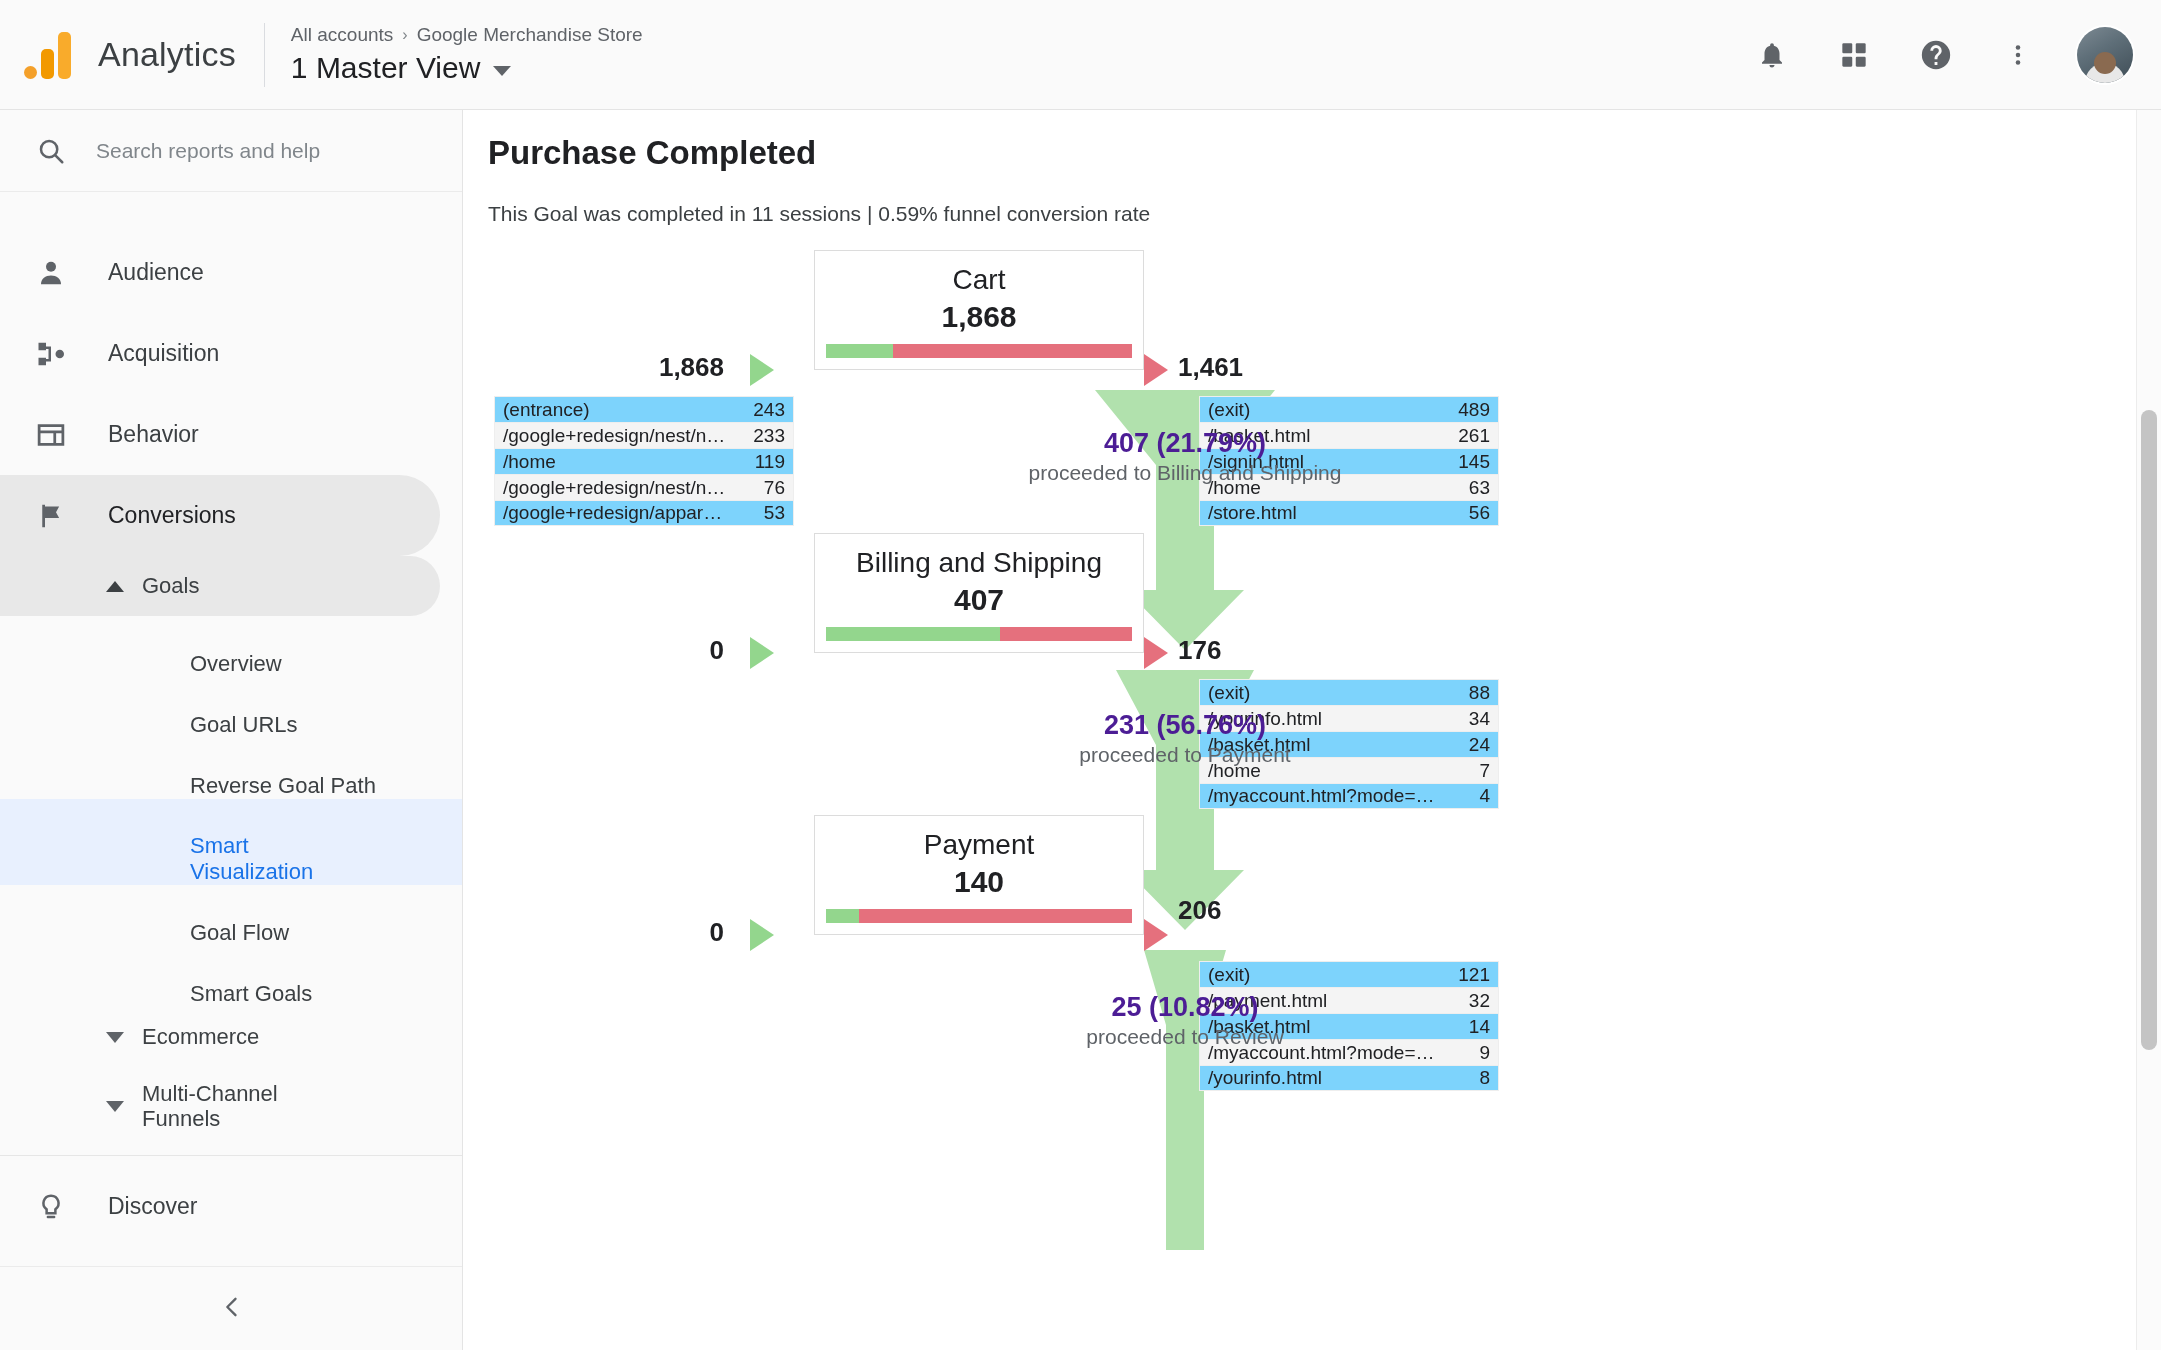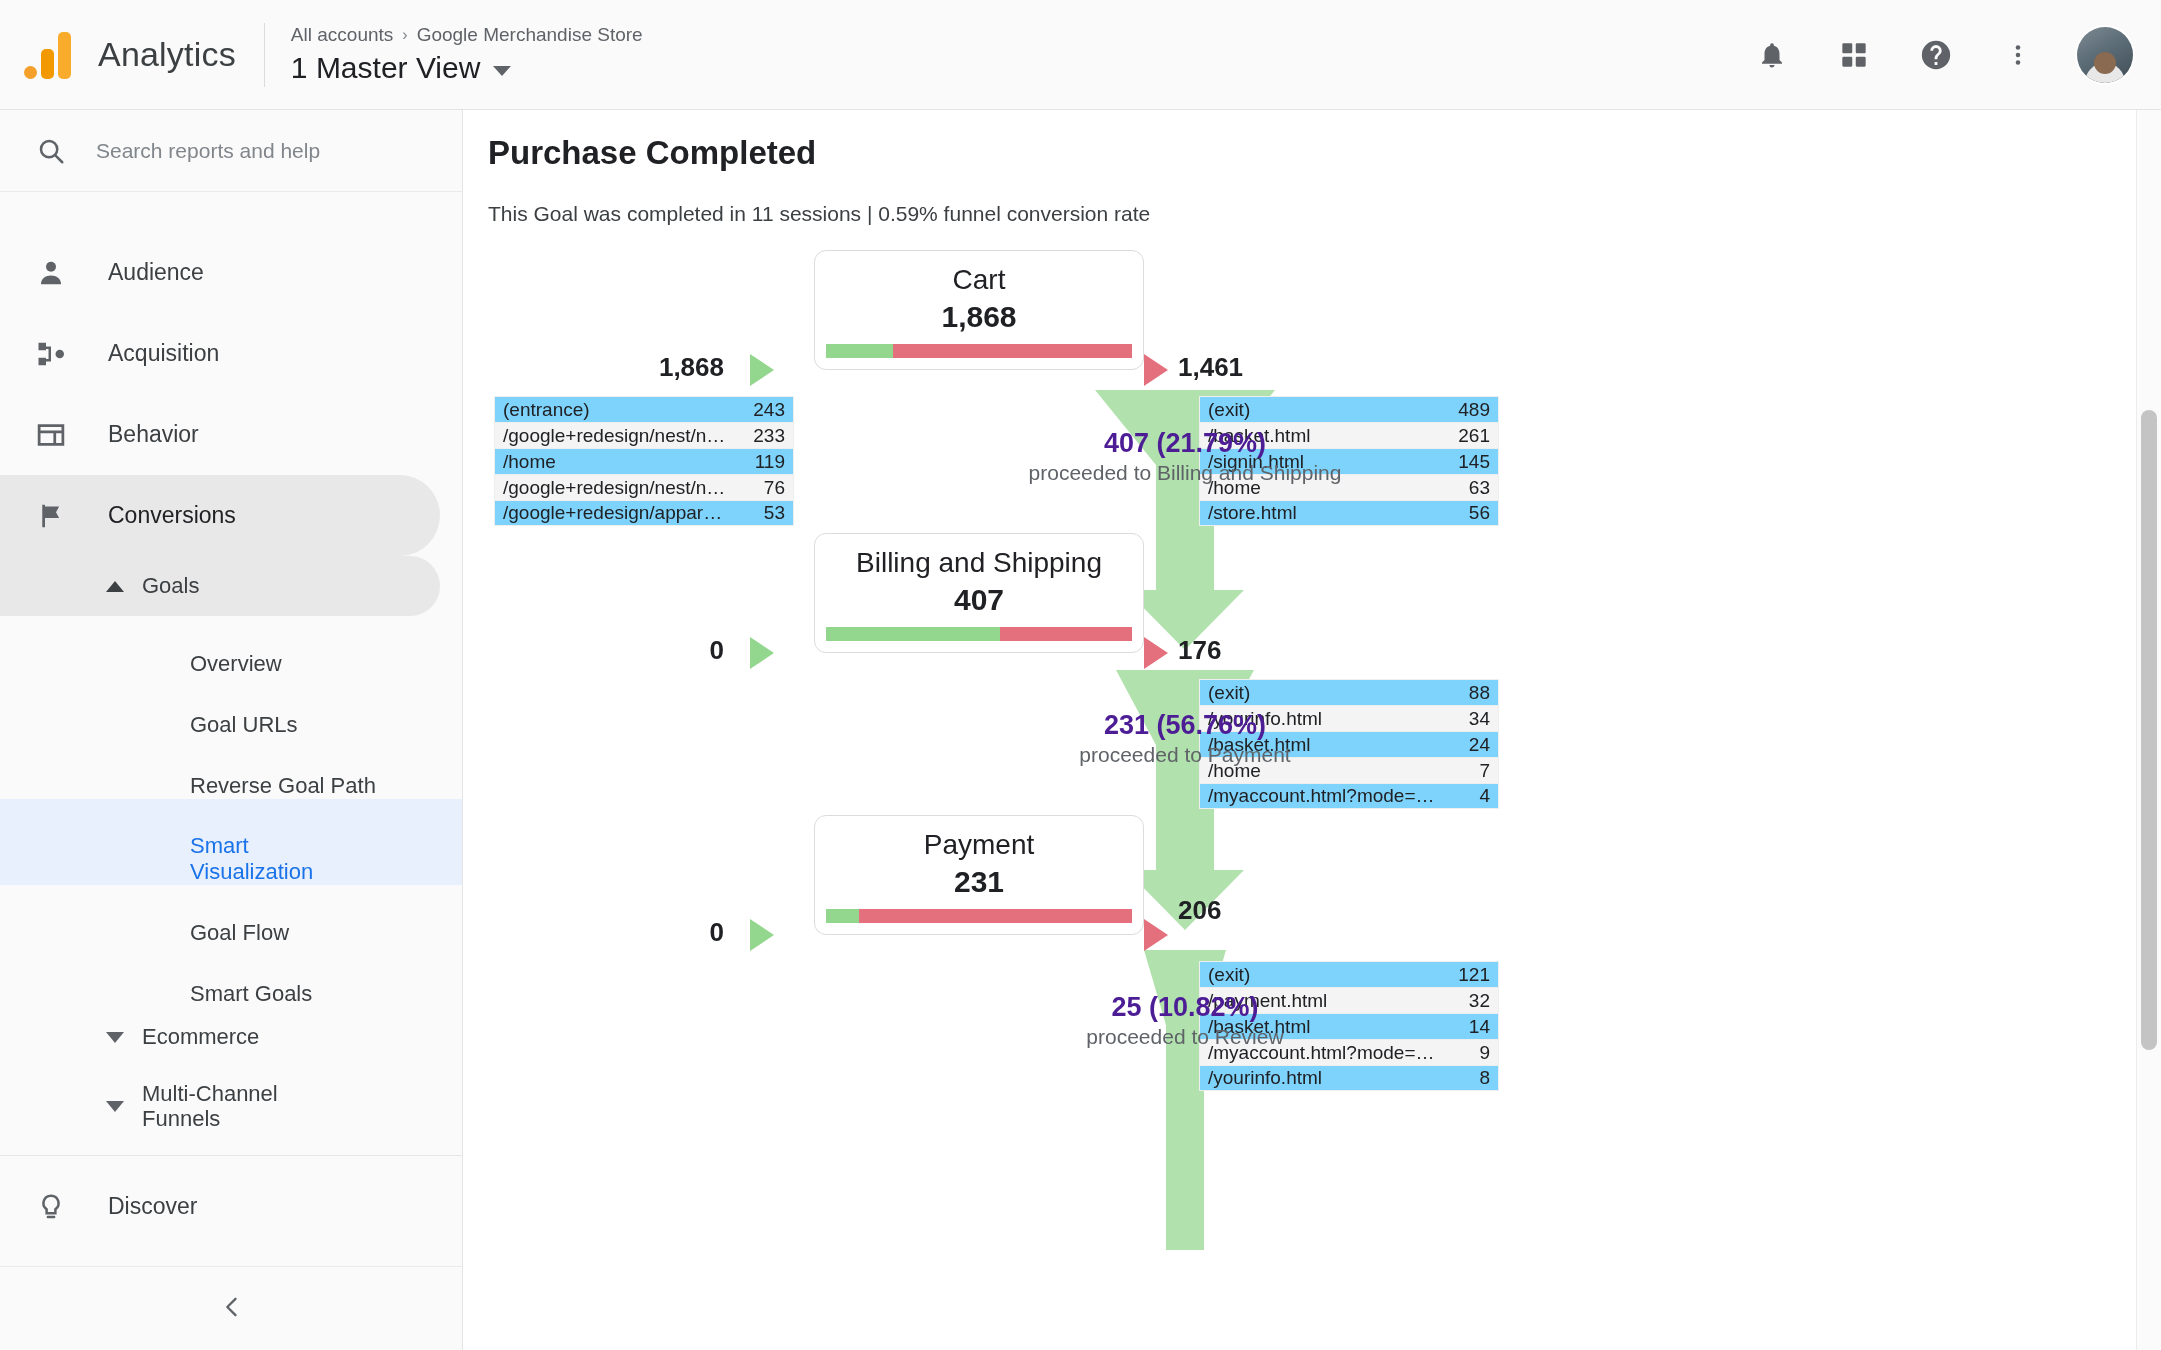--- a/index.html
+++ b/index.html
@@ -134,21 +134,21 @@
     position: absolute; left: 24px; top: 92px;
     font-size: 21px; color: #3c4043;
   }
 
   
   .funnel { position: absolute; left: 0; top: 140px; width: 1672px; height: 1100px; }
 
   .stage { position: absolute; width: 330px; }
   .stagebox {
     border: 1px solid #dcdcdc; background: #fff;
-    border-radius: 12px; padding: 14px 0 0 0; height: 120px;
+    border-radius: 0; padding: 14px 0 0 0; height: 120px;
     position: relative; text-align: center;
   }
   .stagebox .sname { font-size: 28px; color: #202124; line-height: 1.1; }
   .stagebox .snum { font-size: 30px; font-weight: bold; color: #202124; margin-top: 4px; }
   .bar {
     position: absolute; left: 11px; right: 11px; bottom: 11px; height: 14px;
     display: flex; overflow: hidden;
   }
   .bar .g { background: #93d68d; height: 100%; }
   .bar .r { background: #e5707d; height: 100%; }
@@ -490,21 +490,21 @@
     </div>
 
     <div class="conn-text" style="left:461px; top:460px;">
       <div class="conn-num">231 (56.76%)</div>
       <div class="conn-cap">proceeded to Payment</div>
     </div>
 
     <div class="stage" style="left:350px; top:565px;">
       <div class="stagebox">
         <div class="sname">Payment</div>
-        <div class="snum">231</div>
+        <div class="snum">140</div>
         <div class="bar">
           <div class="g" style="width:10.82%"></div>
           <div class="r" style="width:89.18%"></div>
         </div>
       </div>
     </div>
     <div class="inlabel" style="left:110px; top:667px; width:150px;">0</div>
     <div class="tri-right" style="left:286px; top:669px;"></div>
     <div class="outlabel" style="left:714px; top:645px;">206</div>
     <div class="tri-right red" style="left:680px; top:669px;"></div>

